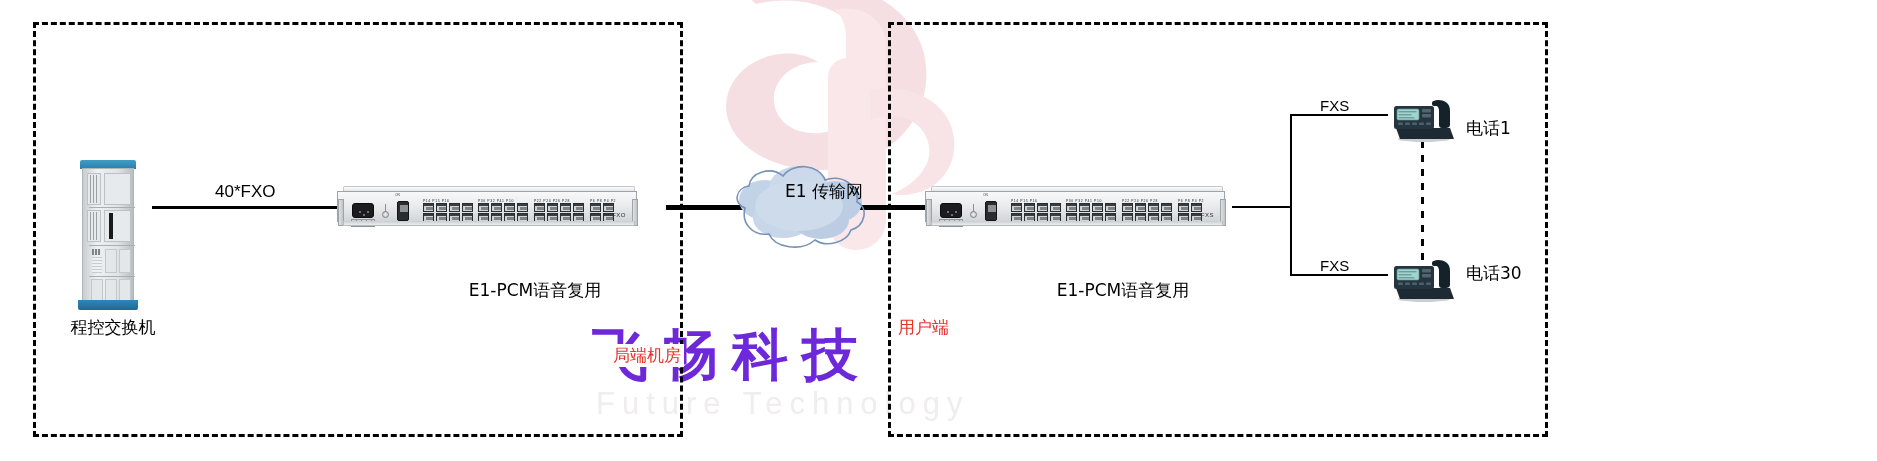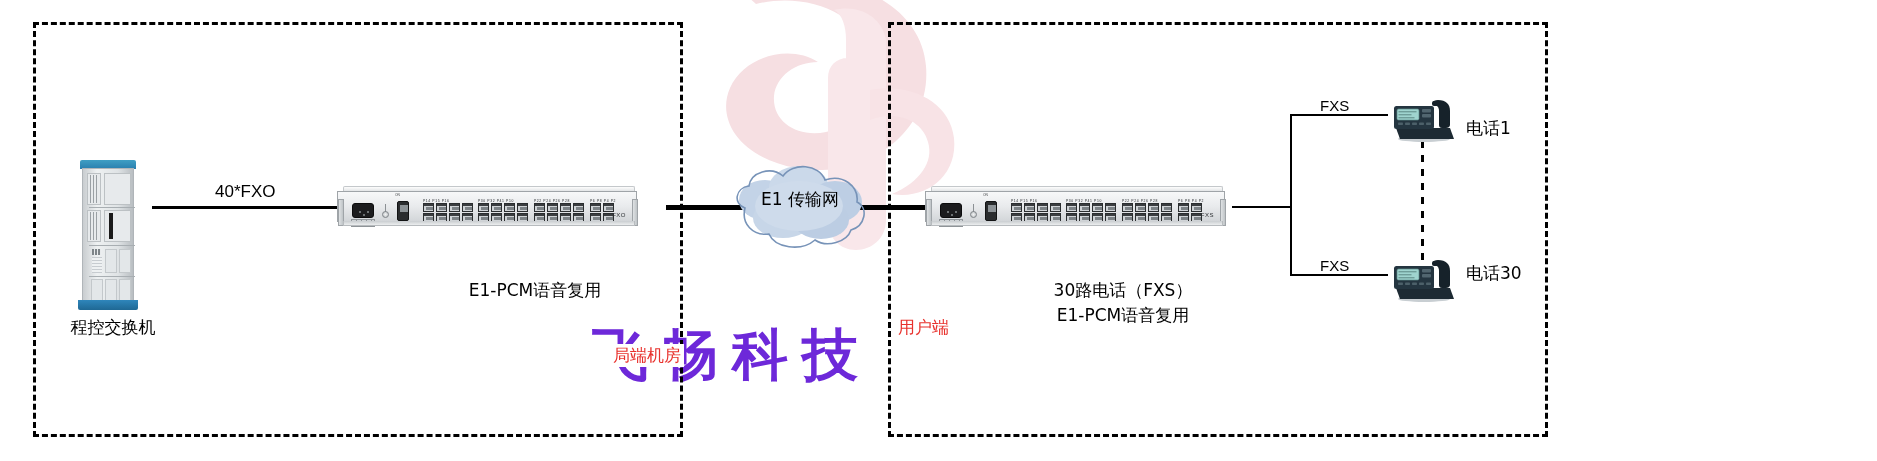--- a/index.html
+++ b/index.html
@@ -241,22 +241,22 @@
     position: absolute; right: 10px; top: 20px;
     font-size: 6px; color: #2e3134; letter-spacing: 0.5px;
   }
 
   #caption-mux-left  { left: 420px;  top: 278px; width: 230px; line-height: 1.45; }
   #caption-mux-right { left: 1008px; top: 278px; width: 230px; line-height: 1.45; }
 
   
   #cloud { position: absolute; left: 727px; top: 160px; width: 146px; height: 95px; }
   #cloud-text {
-    position: absolute; left: 737px; top: 188px; width: 126px;
-    text-align: center; font-size: 17px; color: #000;
+    position: absolute; left: 737px; top: 180px; width: 126px;
+    text-align: right; font-size: 17px; color: #000;
     font-family: "DejaVu Sans", sans-serif; white-space: nowrap;
   }
 
   
   .phone { position: absolute; width: 70px; height: 48px; }
   #phone-top { left: 1388px; top: 94px; }
   #phone-bot { left: 1388px; top: 254px; }
 
   .phone-caption {
     position: absolute; font-size: 17px; color: #000;
@@ -269,20 +269,21 @@
 <body>
 
 <div id="canvas">
 
   <svg class="wm" id="wm-logo" viewBox="0 0 420 340">
     <path d="M118 18 C210 -8 300 26 306 96 C312 168 238 210 176 198 C120 188 96 150 110 118 C124 86 170 74 198 92 C176 92 156 106 154 126 C152 152 178 168 206 162 C244 154 264 122 254 88 C240 42 186 22 136 34 Z" fill="#f6dfe2"></path>
     <path d="M214 40 C238 34 262 46 266 70 L266 250 C266 268 252 280 236 280 C220 280 208 268 208 250 L208 108 C208 96 216 88 228 88 C238 88 246 96 246 106 L246 240 C246 246 242 250 236 250 C230 250 226 246 226 240 L226 70 C226 56 222 44 214 40 Z" fill="#f9e7ea"></path>
     <path d="M250 120 C290 112 330 132 334 168 C338 206 306 230 272 224 C300 212 314 192 308 172 C302 150 276 140 250 150 Z" fill="#f8e3e6"></path>
   </svg>
   <div class="wm" id="wm-cjk">飞畅科技</div>
+  <div class="wm" id="wm-latin">Future Technology</div>
 
   <div class="zone" id="zone-central"></div>
   <div class="zone" id="zone-user"></div>
   <div class="zone-label" id="label-central">局端机房</div>
   <div class="zone-label" id="label-user">用户端</div>
 
   <div class="wire" id="wire-pbx-mux"></div>
   <div class="wire" id="wire-e1-left"></div>
   <div class="wire" id="wire-e1-right"></div>
   <div class="wire" id="wire-mux-trunk"></div>
@@ -499,21 +500,20 @@
         </div>
         <div class="ptxt ptxt-bot">P5   P7   P3   P1</div>
       </div>
 
       <div class="side-tag">FXS</div>
     </div>
     <div class="bot-lip"></div>
   </div>
 
   <div class="dev-caption" id="caption-mux-right">
-    <div>30路电话（FXS）</div>
     <div>E1-PCM语音复用</div>
   </div>
 
   <svg class="phone" id="phone-top" viewBox="0 0 70 48">
     <ellipse cx="36" cy="45" rx="26" ry="3" fill="#c8ced2"></ellipse>
     <path d="M8 34 L62 34 L66 45 L12 45 Z" fill="#1d2a33"></path>
     <rect x="6" y="12" width="40" height="23" rx="2.5" fill="#243540"></rect>
     <rect x="9" y="15" width="22" height="11" rx="1.5" fill="#9fd4cf" stroke="#5f8d8a" stroke-width="0.7"></rect>
     <rect x="10.5" y="17" width="18" height="1.4" fill="#6f9e9a"></rect>
     <rect x="10.5" y="20" width="13" height="1.4" fill="#6f9e9a"></rect>

